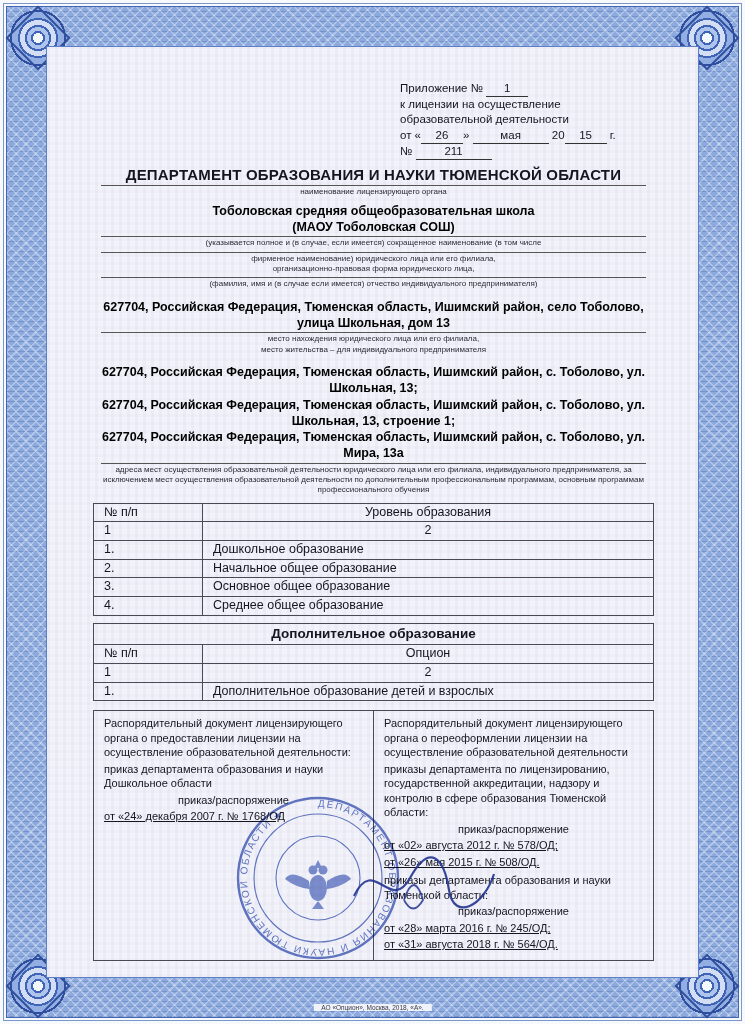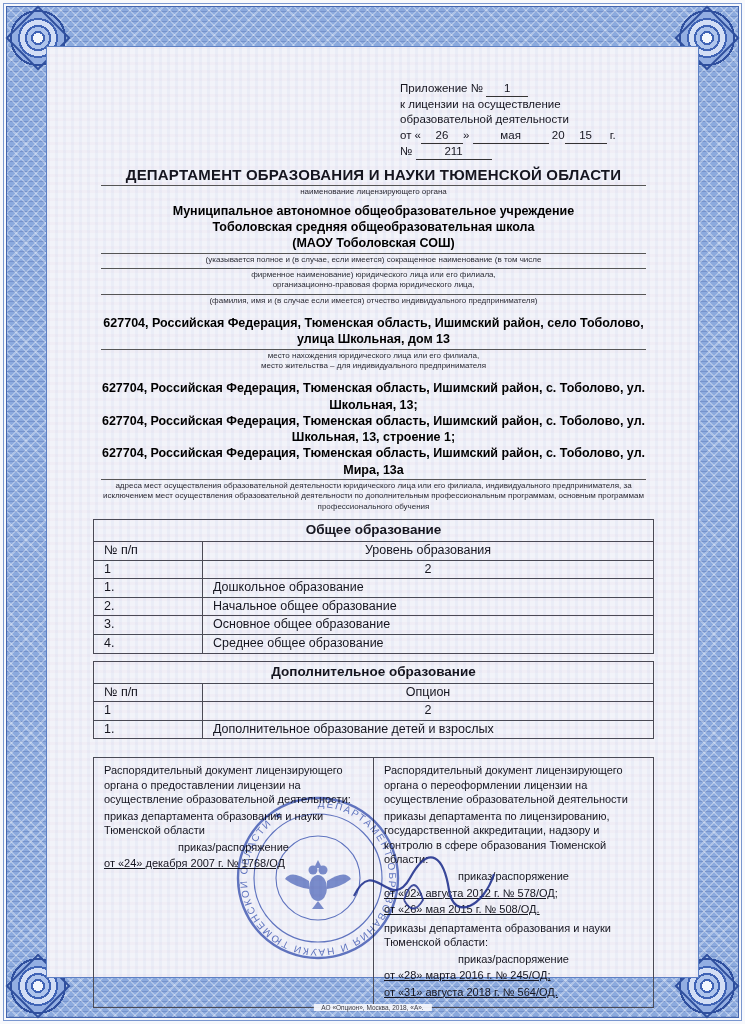--- a/index.html
+++ b/index.html
@@ -56,21 +56,21 @@
   .org { margin-top:5px; }
   .addr { margin-top:9px; }
   .locations { margin-top:9px; }
 
   table.edu { width:100%; border-collapse:collapse; margin-top:7px; color:#15151f; }
   .edu td { border:1px solid #4a4a55; font-size:12.5px; padding:1px 10px; line-height:1.25; }
   .edu tr.ttl td { font-weight:bold; font-size:13.5px; text-align:center; padding:2px; }
   .edu .c1 { width:88px; }
   .edu .ctr { text-align:center; }
 
-  table.orders { width:100%; border-collapse:collapse; margin-top:18px;border-radius:10px; }
+  table.orders { width:100%; border-collapse:collapse; margin-top:9px;border-radius:10px; }
   .orders td { border:1px solid #4a4a55; width:50%; vertical-align:top;
                font-size:11px; line-height:1.32; padding:5px 10px 6px; }
   .orders .ctr { text-align:center; }
   .orders .und { text-decoration:underline; }
   .orders p { margin:0 0 2px; }
   .orders p.sp { margin-top:4px; }
 
   .stamp { position:absolute; left:232px; top:792px; z-index:4; opacity:.78; mix-blend-mode:multiply; }
   .autograph { position:absolute; left:348px; top:848px; z-index:5; }
 
@@ -108,21 +108,20 @@
       <div>
         <span>№</span>
         <span class="blank wide">211</span>
       </div>
     </div>
 
     <div class="authority-name">ДЕПАРТАМЕНТ ОБРАЗОВАНИЯ И НАУКИ ТЮМЕНСКОЙ ОБЛАСТИ</div>
     <div class="ruleblock">наименование лицензирующего органа</div>
 
     <div class="boldline org">
-      <div>Муниципальное автономное общеобразовательное учреждение</div>
       <div>Тоболовская средняя общеобразовательная школа</div>
       <div>(МАОУ Тоболовская СОШ)</div>
     </div>
     <div class="ruleblock">(указывается полное и (в случае, если имеется) сокращенное наименование (в том числе</div>
     <div class="ruleblock gap">
       <div>фирменное наименование) юридического лица или его филиала,</div>
       <div>организационно-правовая форма юридического лица,</div>
     </div>
     <div class="ruleblock gap">(фамилия, имя и (в случае если имеется) отчество индивидуального предпринимателя)</div>
 
@@ -134,23 +133,20 @@
 
     <div class="boldline locations">
       <div>627704, Российская Федерация, Тюменская область, Ишимский район, с. Тоболово, ул. Школьная, 13;</div>
       <div>627704, Российская Федерация, Тюменская область, Ишимский район, с. Тоболово, ул. Школьная, 13, строение 1;</div>
       <div>627704, Российская Федерация, Тюменская область, Ишимский район, с. Тоболово, ул. Мира, 13а</div>
     </div>
     <div class="ruleblock">адреса мест осуществления образовательной деятельности юридического лица или его филиала, индивидуального предпринимателя, за исключением мест осуществления образовательной деятельности по дополнительным профессиональным программам, основным программам профессионального обучения</div>
 
     <table class="edu">
       <tbody>
-        <tr class="ttl">
-            <td colspan="2">Общее образование</td>
-          </tr>
         <tr>
           <td class="c1">№ п/п</td>
           <td class="ctr">Уровень образования</td>
         </tr>
         <tr>
           <td class="c1">1</td>
           <td class="ctr">2</td>
         </tr>
         <tr>
           <td class="c1">1.</td>
@@ -189,21 +185,21 @@
           <td>Дополнительное образование детей и взрослых</td>
         </tr>
       </tbody>
     </table>
 
     <table class="orders">
       <tbody>
         <tr>
           <td>
             <p>Распорядительный документ лицензирующего органа о предоставлении лицензии на осуществление образовательной деятельности:</p>
-            <p>приказ департамента образования и науки Тюменской области</p>
+            <p>приказ департамента образования и науки Дошкольное области</p>
             <p class="ctr">приказ/распоряжение</p>
             <p class="und">от «24» декабря 2007 г. № 1768/ОД</p>
           </td>
           <td>
             <p>Распорядительный документ лицензирующего органа о переоформлении лицензии на осуществление образовательной деятельности</p>
             <p>приказы департамента по лицензированию, государственной аккредитации, надзору и контролю в сфере образования Тюменской области:</p>
             <p class="ctr">приказ/распоряжение</p>
             <p class="und">от «02» августа 2012 г. № 578/ОД;</p>
             <p class="und">от «26» мая 2015 г. № 508/ОД.</p>
             <p class="sp">приказы департамента образования и науки Тюменской области:</p>

